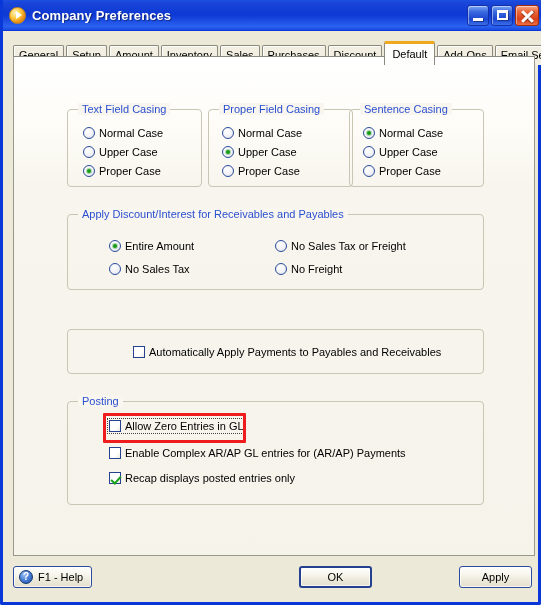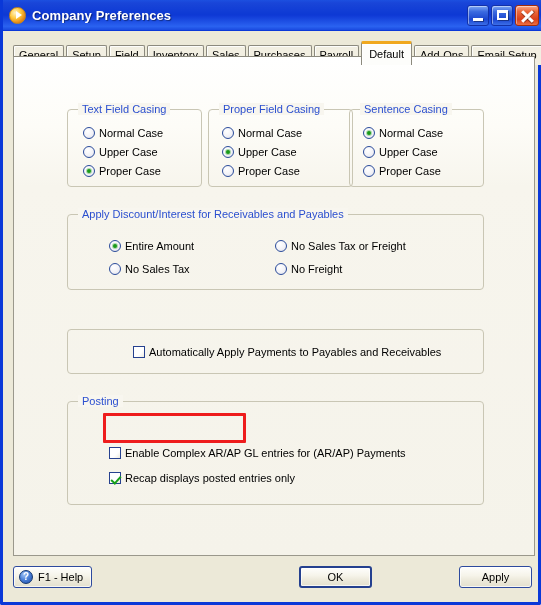--- a/index.html
+++ b/index.html
@@ -302,25 +302,25 @@
       <span class="wbtn close">
           <i class="gl1"></i>
           <i class="gl2"></i>
         </span>
     </span>
   </div>
 
   <div class="tabstrip">
     <div class="tab">General</div>
     <div class="tab">Setup</div>
-    <div class="tab">Field</div>
+    <div class="tab">Amount</div>
     <div class="tab">Inventory</div>
     <div class="tab">Sales</div>
     <div class="tab">Purchases</div>
-    <div class="tab">Payroll</div>
+    <div class="tab">Discount</div>
     <div class="tab active">Default</div>
     <div class="tab">Add-Ons</div>
     <div class="tab">Email Setup</div>
   </div>
 
   <div class="panel">
     <div class="panel-inner">
 
       <div class="group" style="left:53px; top:52px; width:135px; height:78px;">
         <span class="group-title">Text Field Casing</span>
@@ -392,20 +392,24 @@
 
       <div class="group" style="left:53px; top:272px; width:417px; height:45px;">
         <div class="check-row" style="left:41px; top:16px;padding-left:24px;">
           <span class="checkbox"></span>
           <span class="check-label">Automatically Apply Payments to Payables and Receivables</span>
         </div>
       </div>
 
       <div class="group" style="left:53px; top:344px; width:417px; height:104px;">
         <span class="group-title">Posting</span>
+        <div class="check-row focus-dotted" style="left:41px; top:18px;">
+          <span class="checkbox"></span>
+          <span class="check-label">Allow Zero Entries in GL</span>
+        </div>
         <div class="check-row" style="left:41px; top:45px;">
           <span class="checkbox"></span>
           <span class="check-label">Enable Complex AR/AP  GL entries for (AR/AP)  Payments</span>
         </div>
         <div class="check-row" style="left:41px; top:70px;">
           <span class="checkbox on"></span>
           <span class="check-label">Recap displays posted entries only</span>
         </div>
 
         <div class="red-box" style="left:35px; top:11px; width:143px; height:30px;"></div>

